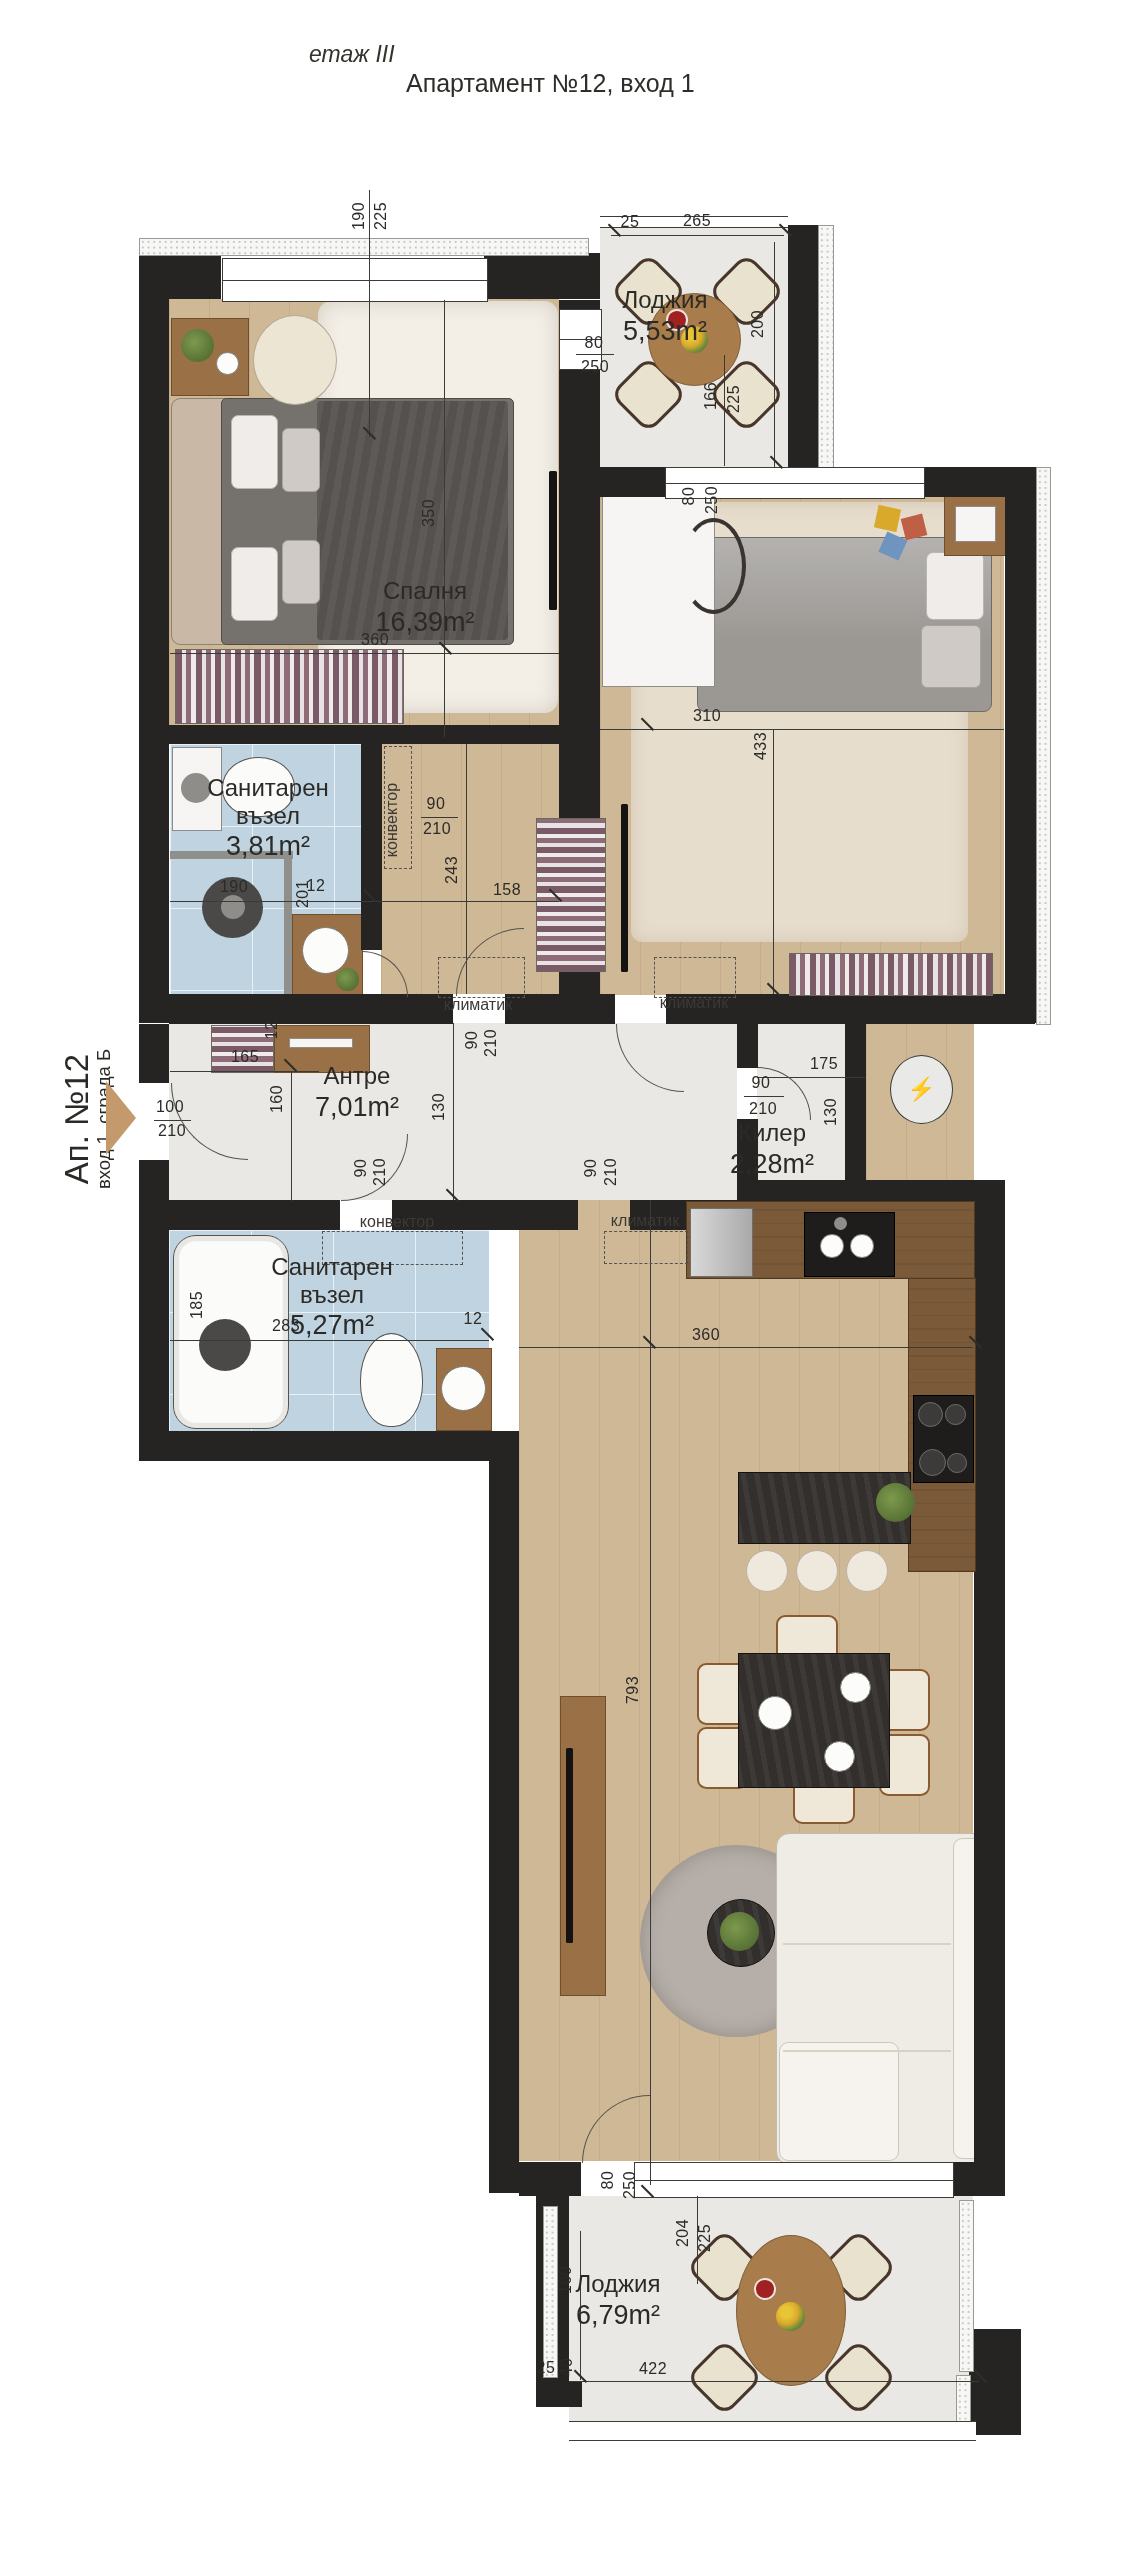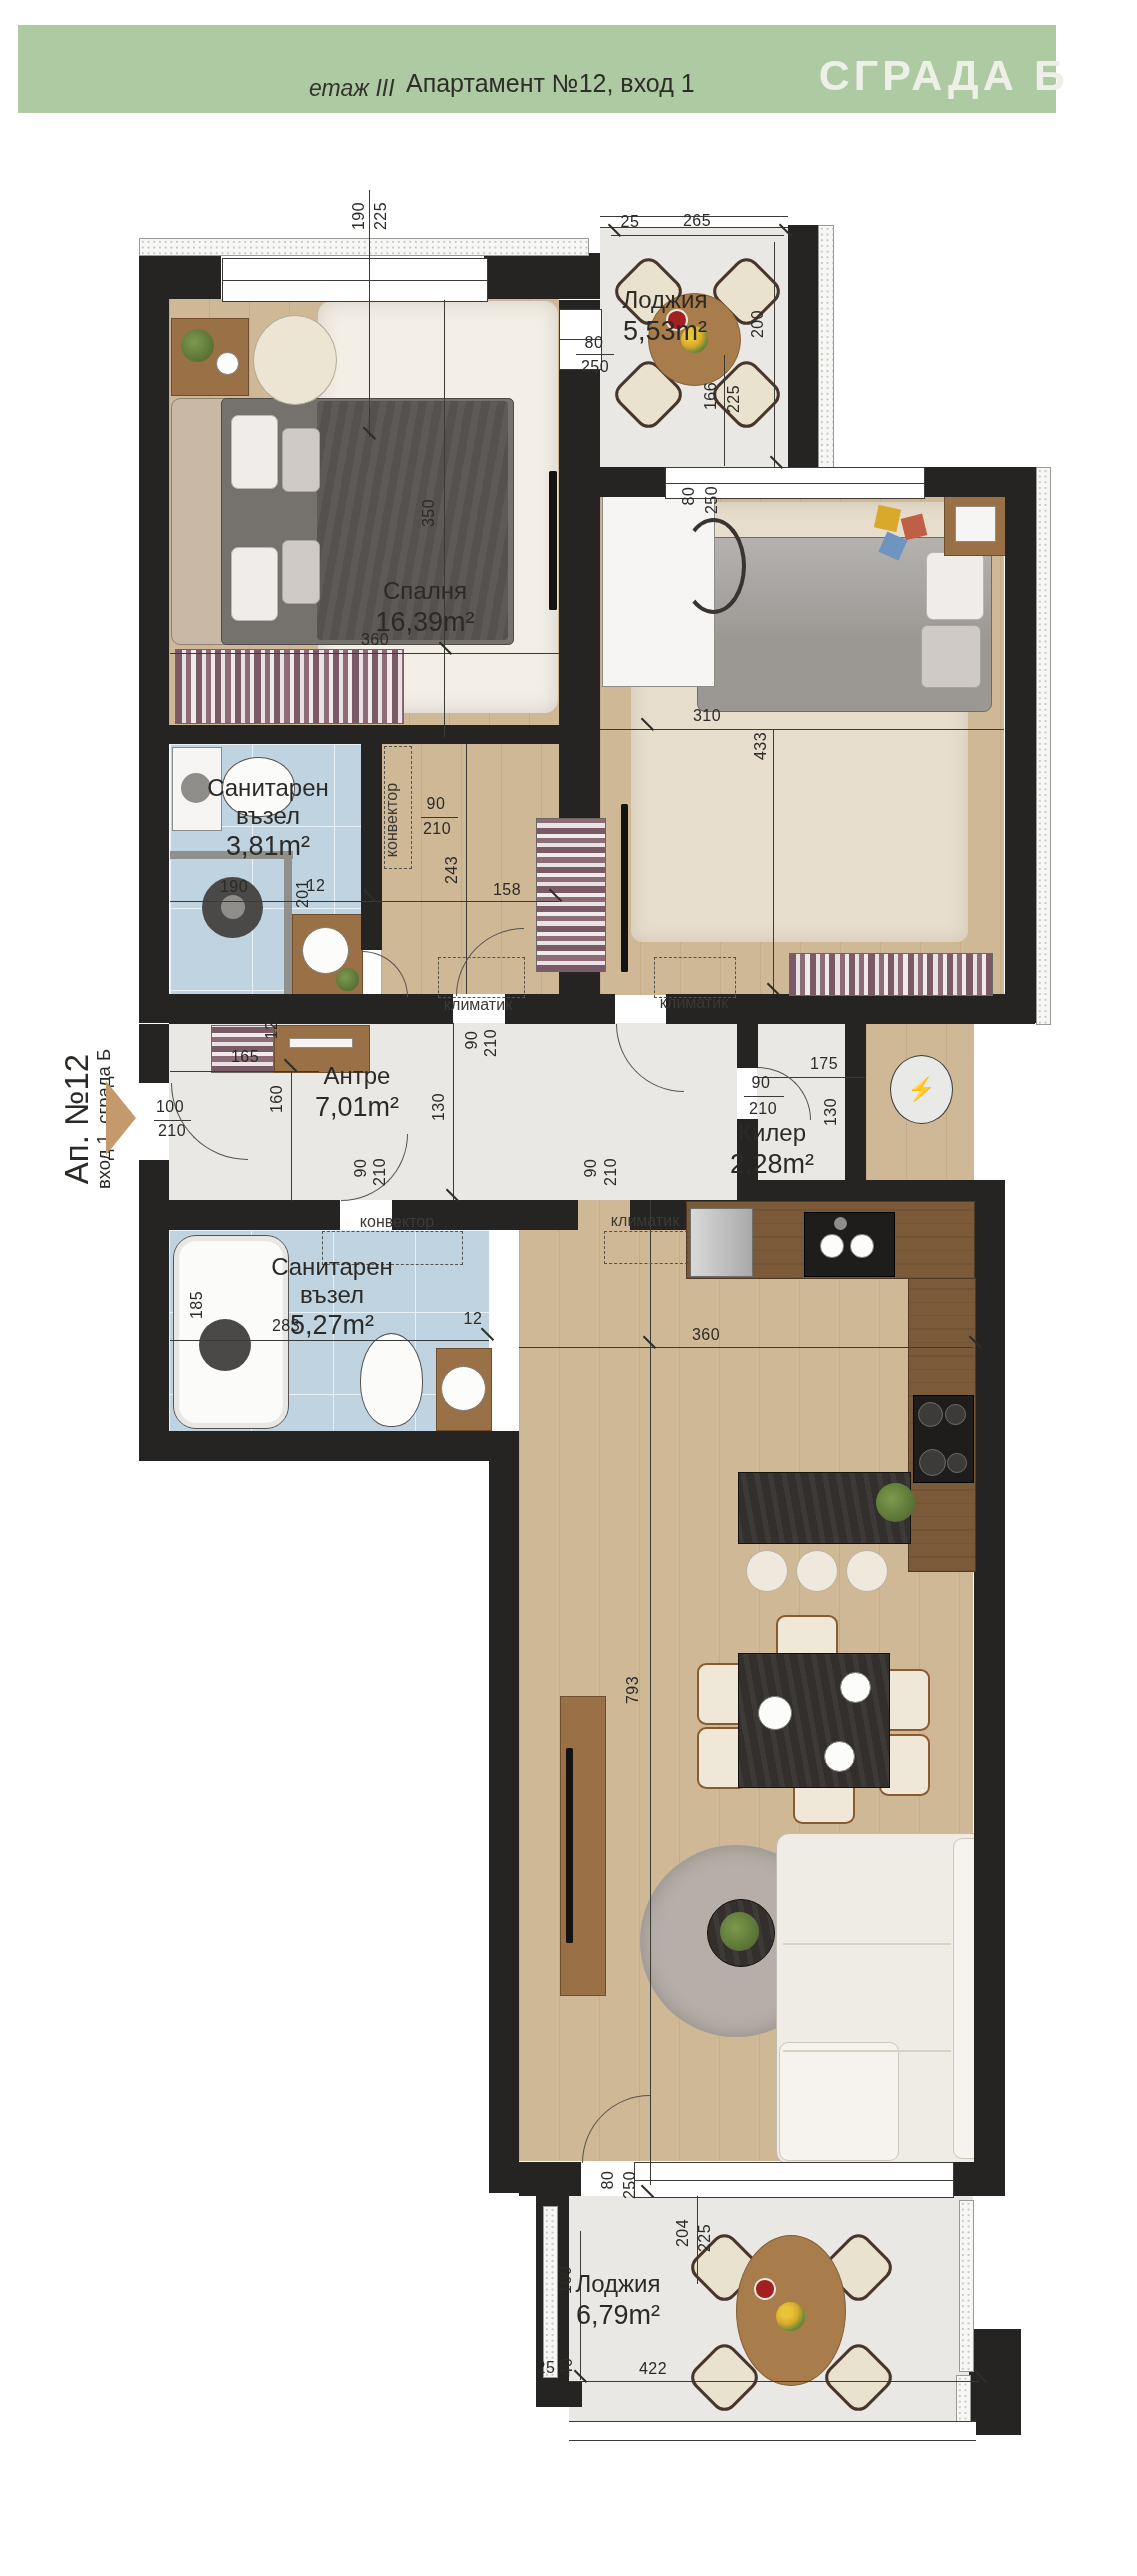--- a/index.html
+++ b/index.html
@@ -1,20 +1,20 @@
 <!DOCTYPE html>
 <html style="font-size:8.2px"><head>
 <meta charset="utf-8">
 <style>
   html,body{margin:0;padding:0;background:#fff;}
   body{font-family:"Liberation Sans", sans-serif;}
   #page{position:relative;width:1138px;height:2576px;background:#ffffff;overflow:hidden;}
   
   #header-bar{position:absolute;left:18px;top:25px;width:1038px;height:88px;background:#aecaa2;}
-  #floor-label{position:absolute;left:309px;top:41px;font-size:23px;font-style:italic;color:#33332c;margin-top:34px;}
+  #floor-label{position:absolute;left:309px;top:41px;font-size:23px;font-style:italic;color:#33332c;}
   #apt-title{position:absolute;left:406px;top:69px;font-size:25px;color:#2e2e28;}
   #building-label{position:absolute;left:762px;top:26px;width:289px;text-align:right;font-size:43px;font-weight:bold;letter-spacing:4.1px;color:#edf0e6;}
   
   .vtext{position:absolute;transform:translate(-50%,-50%) rotate(-90deg);white-space:nowrap;color:#2b2a26;}
   #side-apt{font-size:33px;}
   #side-entr{font-size:18.5px;}
   #entry-arrow{position:absolute;left:106px;top:1081px;width:0;height:0;
     border-top:37px solid transparent;border-bottom:37px solid transparent;border-left:30px solid #c49a6c;}
   
   .wall{position:absolute;background:#262422;}
@@ -77,23 +77,20 @@
   .dim.vert{transform:translate(-50%,-50%) rotate(-90deg);}
   .hvac{position:absolute;transform:translate(-50%,-50%);font-size:16px;color:#3a3936;white-space:nowrap;z-index:28;}
   .hvac.vert{transform:translate(-50%,-50%) rotate(-90deg);}
   .z1{z-index:1}.z2{z-index:2}.z3{z-index:3}.z4{z-index:4}.z5{z-index:5}
 </style>
 </head>
 <body>
 
 <div id="page">
 
-  <div id="header-bar">
-    <div id="building-label">СГРАДА Б</div>
-  </div>
   <div id="floor-label">етаж III</div>
   <div id="apt-title">Апартамент №12, вход 1</div>
 
   <div id="side-apt" class="vtext" style="left:77px;top:1119px;">Ап. №12</div>
   <div id="side-entr" class="vtext" style="left:104px;top:1119px;">вход 1, сграда Б</div>
   <div id="entry-arrow"></div>
 
   <div id="plan">
       <div class="floor-wood z1" style="left: 169px; top: 299px; width: 390px; height: 438px;"></div>
       <div class="floor-wood z1" style="left: 381px; top: 725px; width: 178px; height: 269px;"></div>

